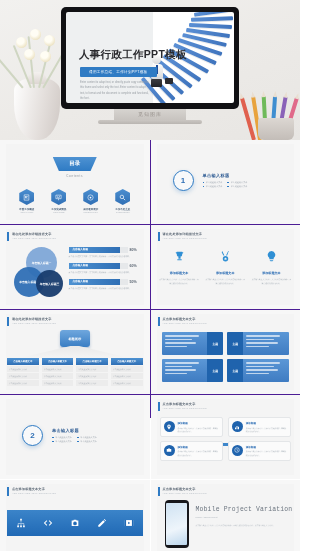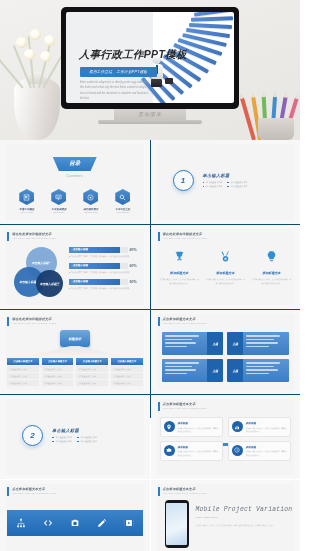--- a/index.html
+++ b/index.html
@@ -2,21 +2,21 @@
 <html><head>
 <meta charset="utf-8">
 <style>
   * { box-sizing: border-box; margin: 0; padding: 0; }
   html, body {
     width: 300px; height: 551px;
     font-family: "Liberation Sans", sans-serif;
     background: #ffffff;
     overflow: hidden;
   }
-  .page { position: relative; width: 300px; height: 418px; background: #0c4a6e; font-style: italic; }
+  .page { position: relative; width: 300px; height: 418px; background: #4c1d95; }
 
   
   .hero {
     position: relative; width: 300px; height: 140px;
     background: linear-gradient(160deg,#f2f1ef 0%, #eceae7 55%, #e8e6e3 100%);
     overflow: hidden;
   }
   .hero-vase {
     position: absolute; left: 14px; bottom: 0; width: 46px; height: 62px;
     background: linear-gradient(100deg,#ffffff,#e3dedb 60%,#cfc8c4);

